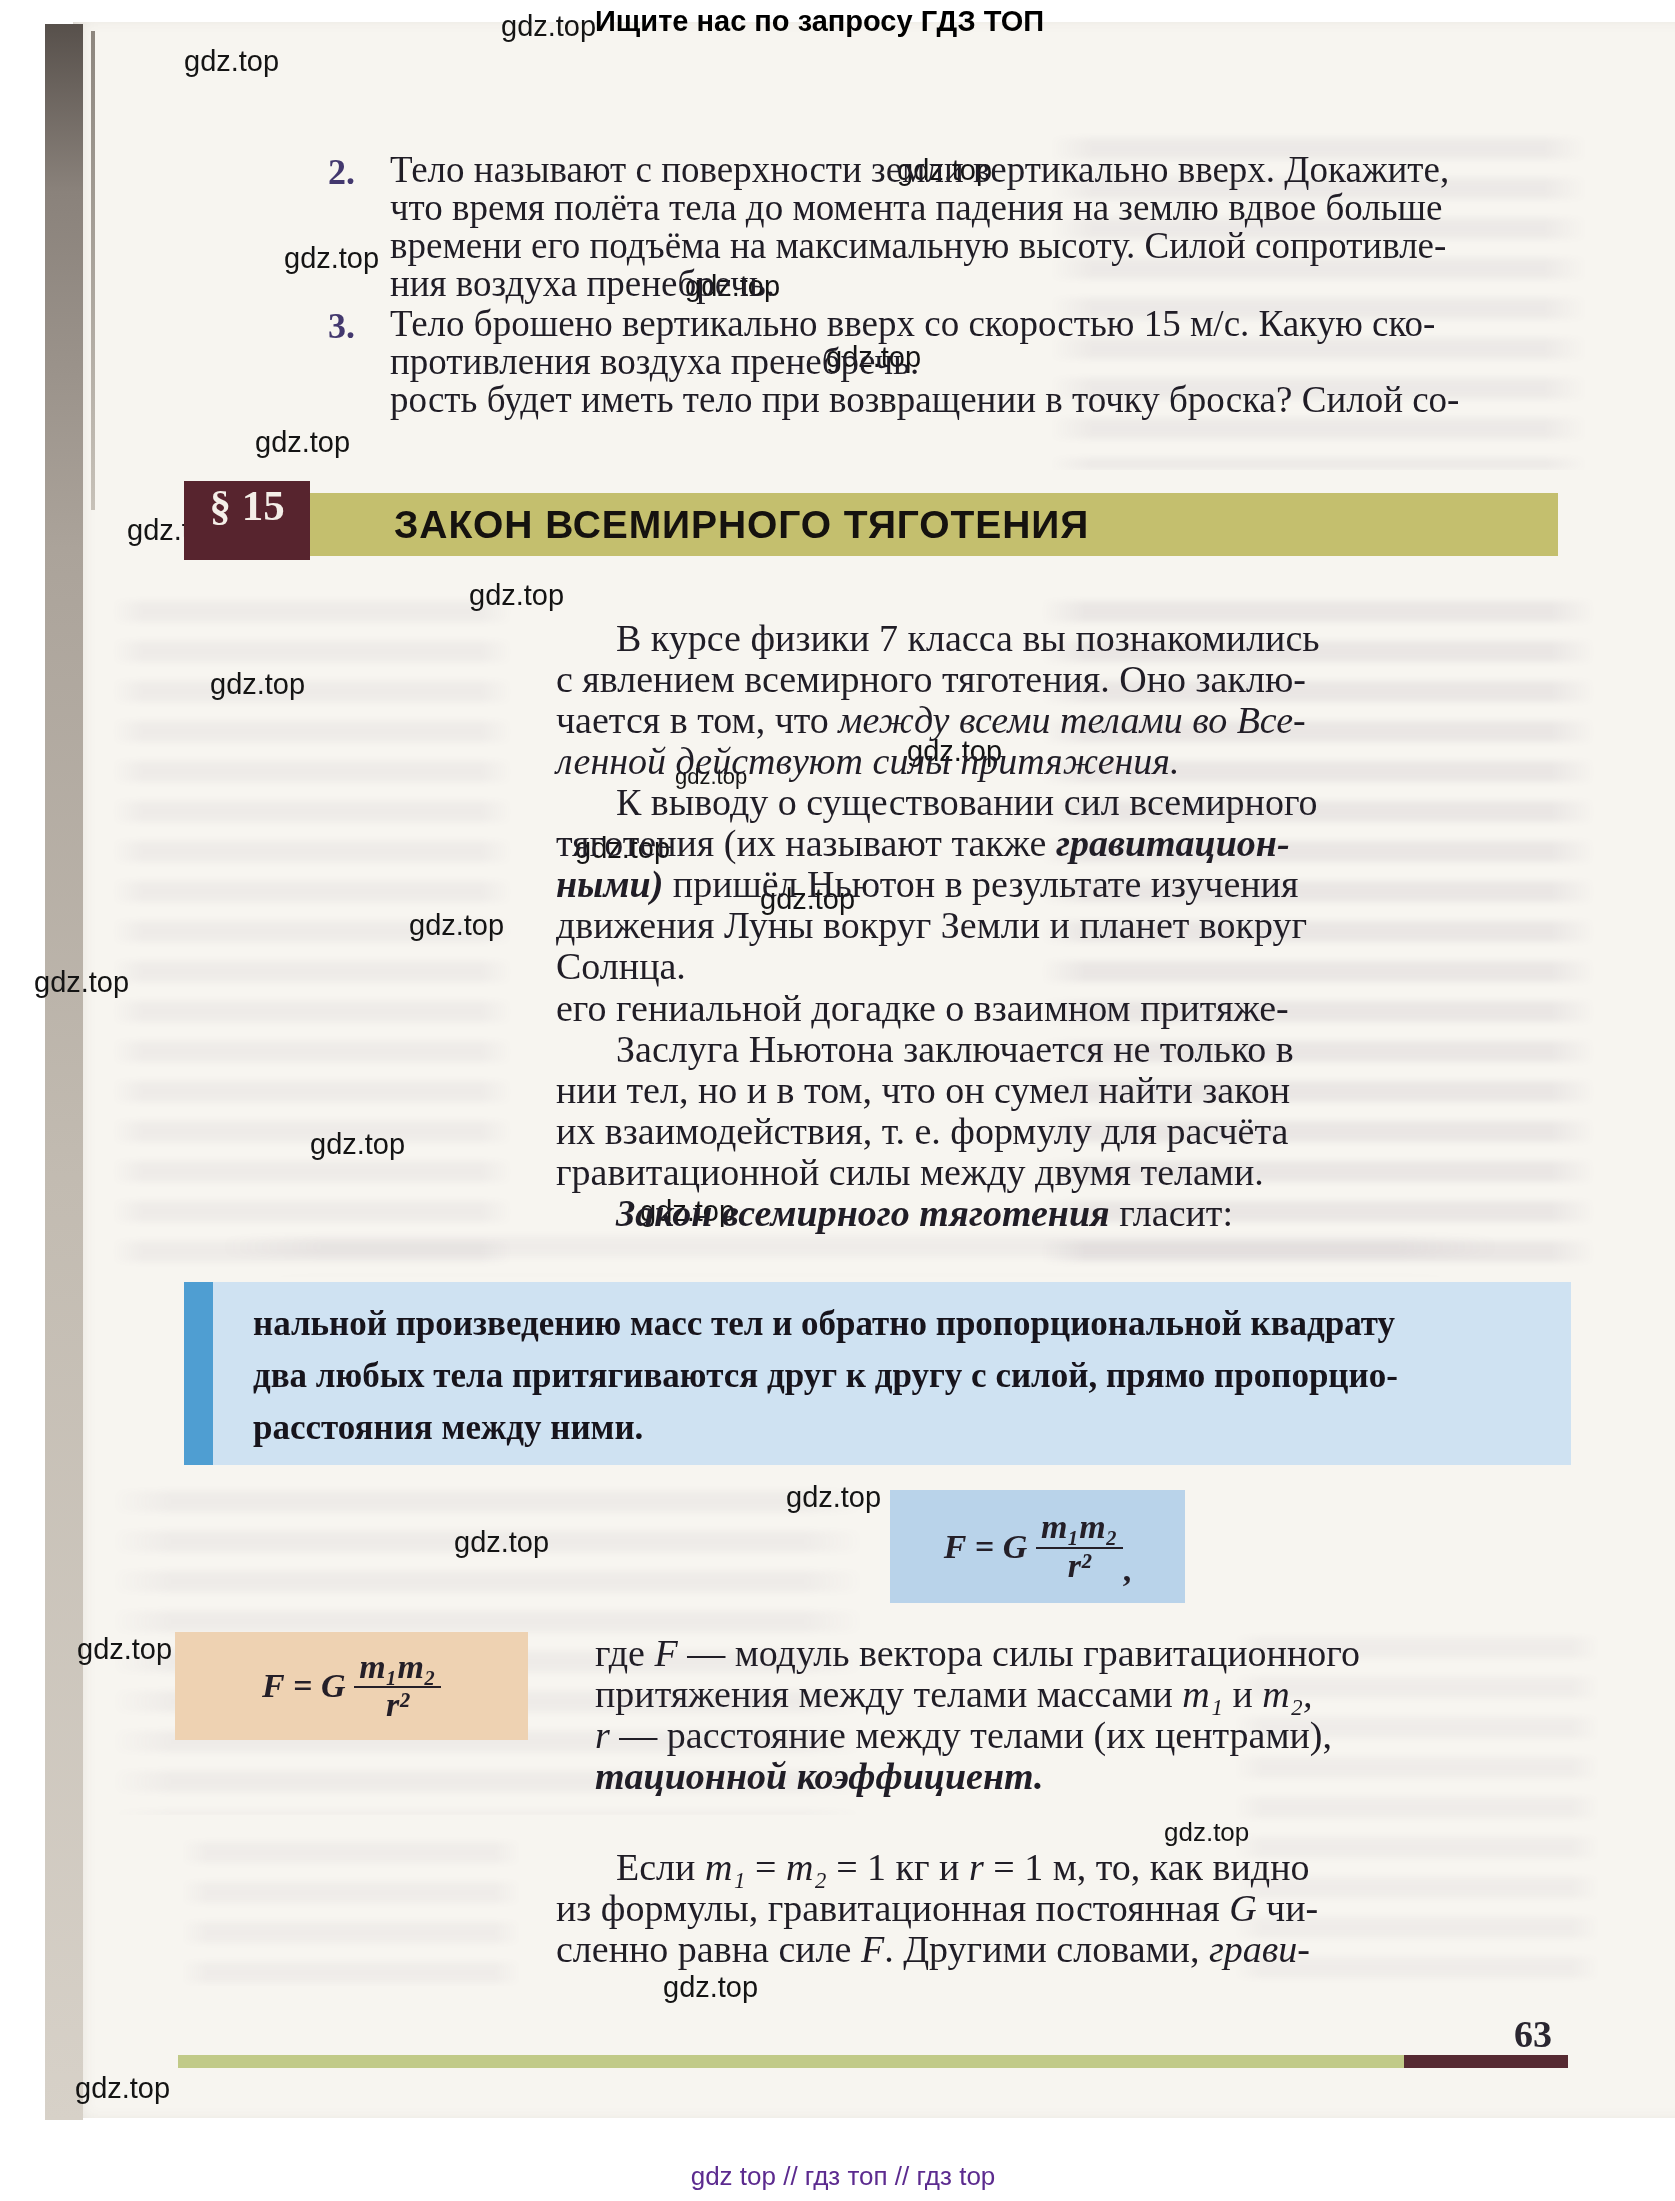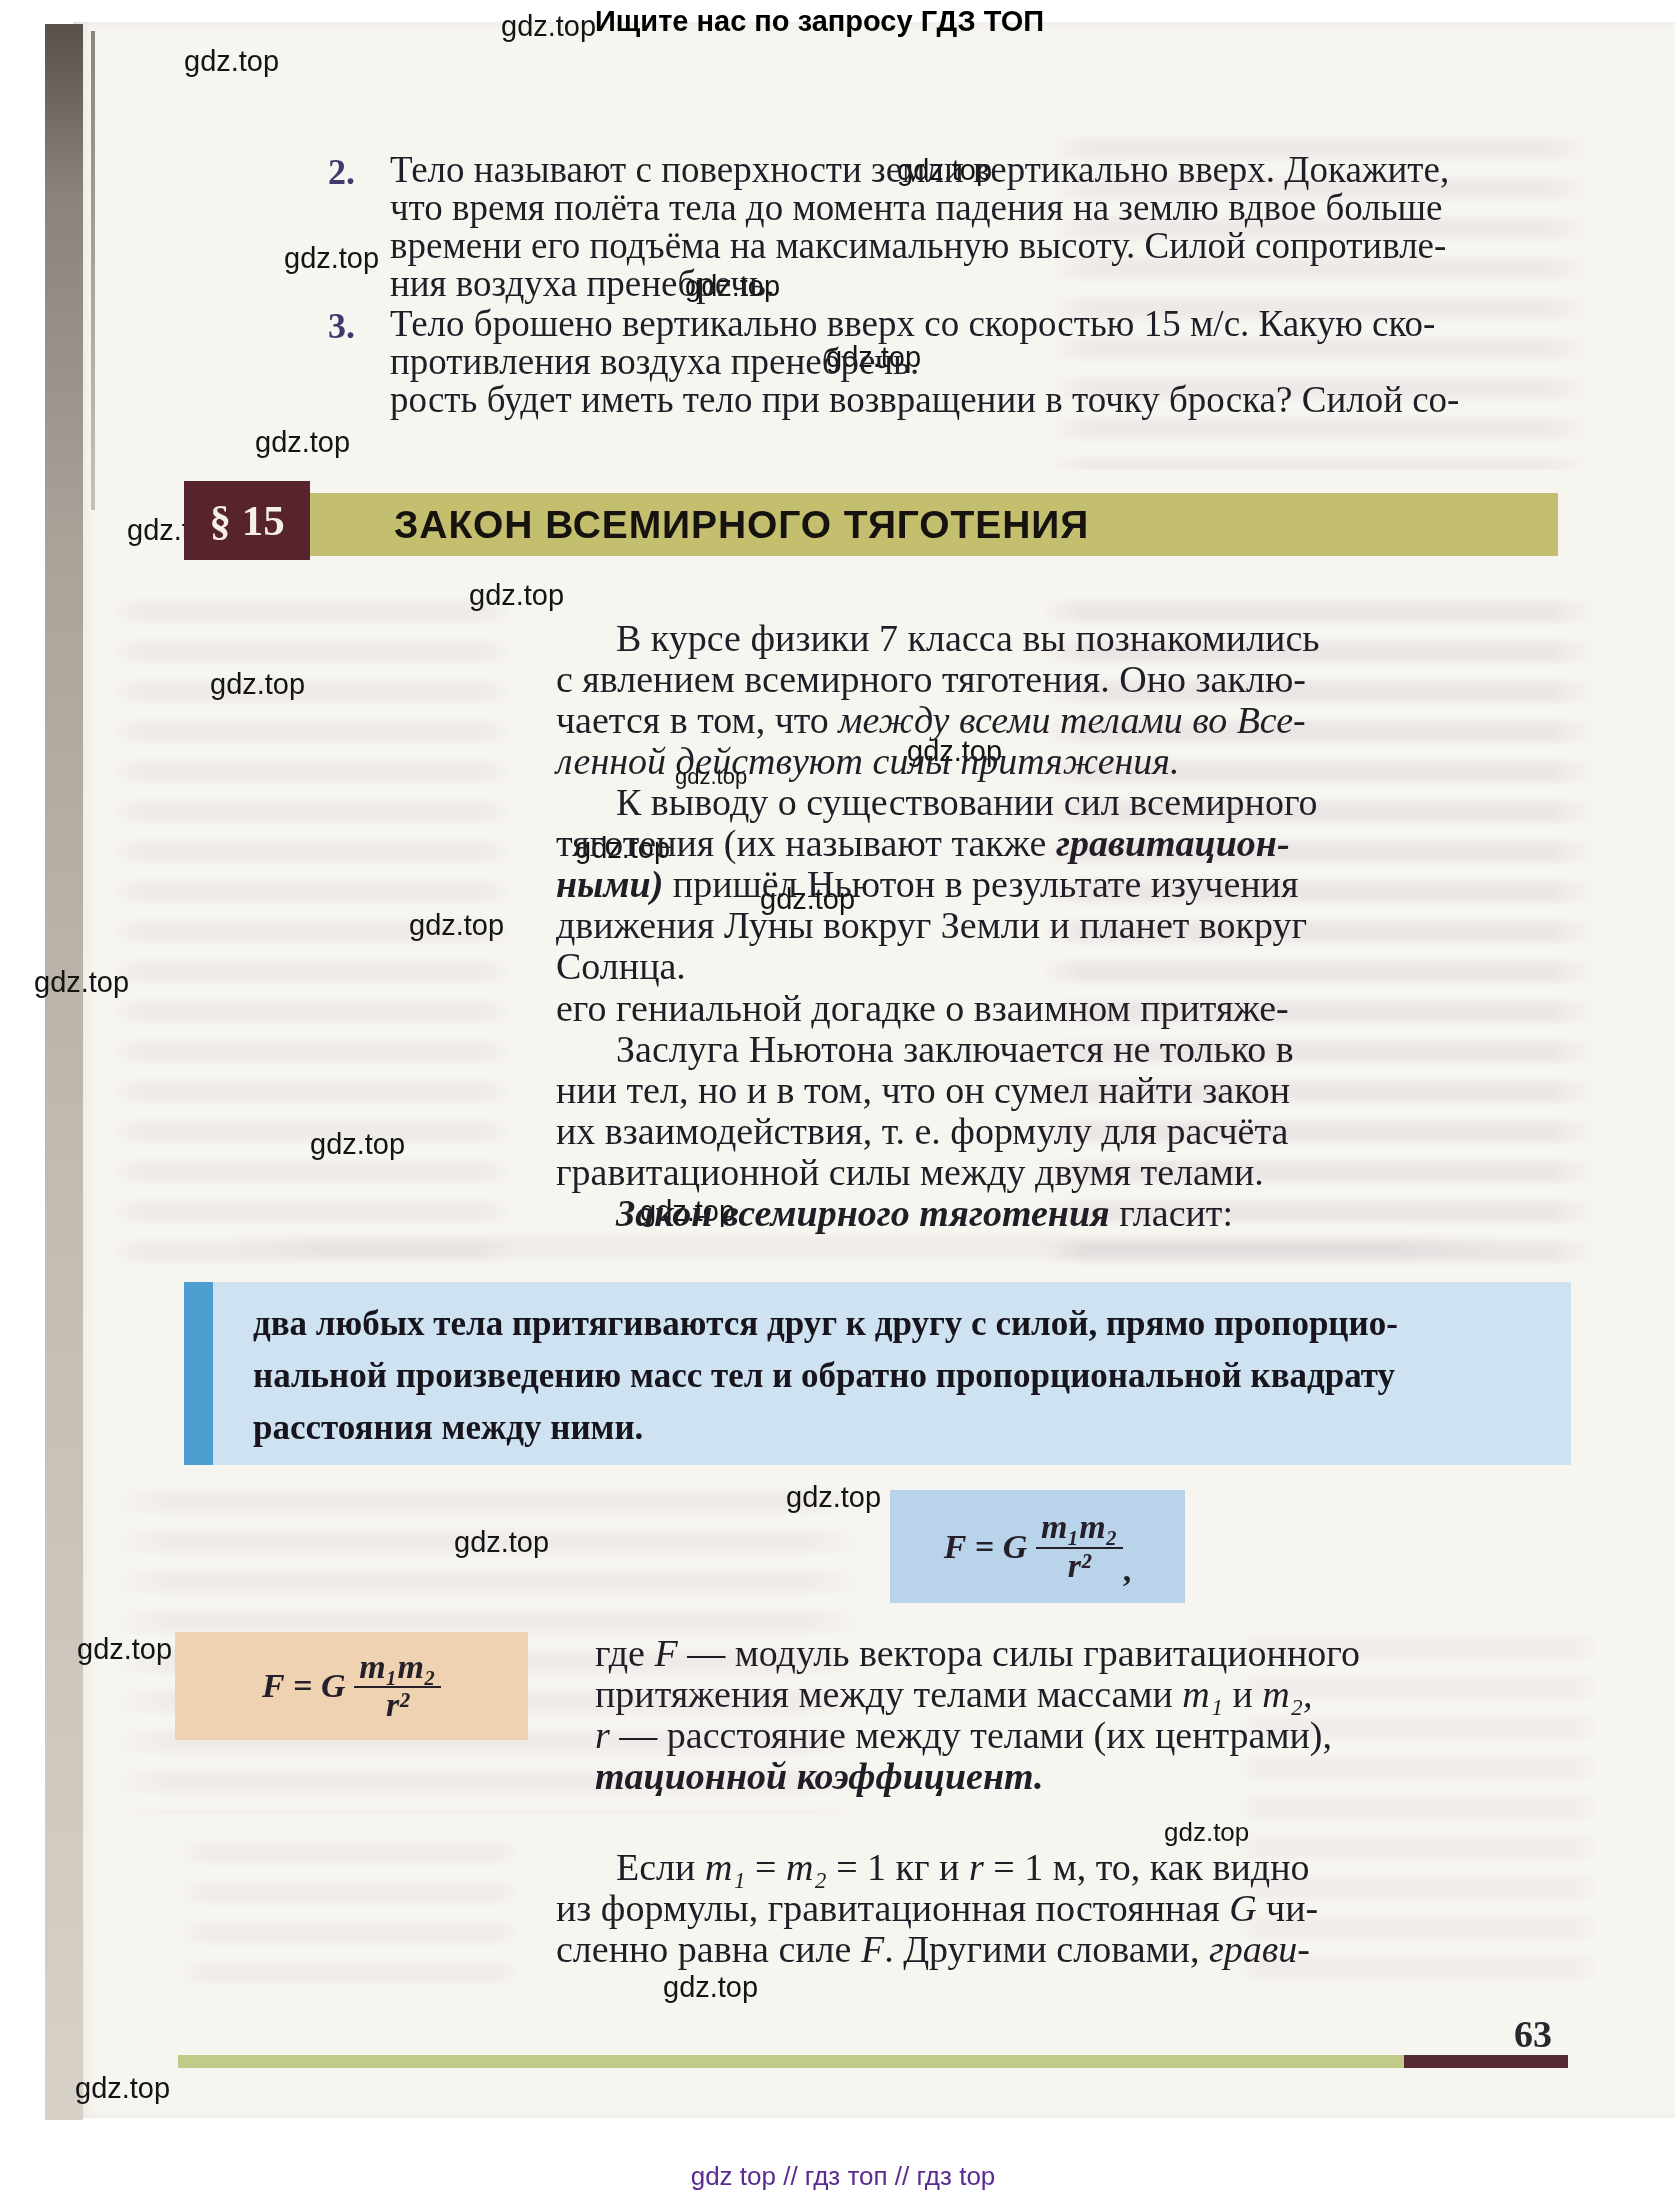--- a/index.html
+++ b/index.html
@@ -28,21 +28,21 @@
   .tb .ln span.bi{font-style:italic;font-weight:bold;}
   .problems{font-size:37px;line-height:38px;}
   .bodytext{font-size:38px;line-height:41px;}
   .lawtext{font-size:35px;line-height:52px;font-weight:bold;color:#17141c;}
   
   .secbar{position:absolute;left:310px;top:493px;width:1248px;height:63px;background:#c4bf6e;
           display:flex;align-items:center;padding-left:84px;box-sizing:border-box;}
   .sectitle{font-family:"Liberation Sans","DejaVu Sans",sans-serif;font-weight:bold;font-size:39px;
             color:#15120f;letter-spacing:0.9px;}
   .secbox{position:absolute;left:184px;top:481px;width:126px;height:79px;background:#57242e;
-          display:flex;align-items:center;justify-content:center;}
+          display:flex;align-items:flex-start;justify-content:center;}
   .secnum{color:#f4efe8;font-weight:bold;font-size:43px;font-family:"Liberation Serif","DejaVu Serif",serif;}
   
   .lawbox{position:absolute;left:184px;top:1282px;width:1387px;height:183px;background:#cfe2f2;}
   .lawstrip{position:absolute;left:0;top:0;width:29px;height:183px;background:#4f9ed2;}
   
   .fbox{position:absolute;display:flex;align-items:center;justify-content:center;
         font-size:34px;font-weight:bold;color:#241f28;}
   .fbox.blue{left:890px;top:1490px;width:295px;height:113px;background:#b9d3ea;}
   .fbox.tan{left:175px;top:1632px;width:353px;height:108px;background:#eed2b2;}
   .fv{font-style:italic;}
@@ -147,22 +147,22 @@
       <div class="ln"><span>гравитационной силы между двумя телами.</span></div>
     </div>
   <div class="tb bodytext" style="left:556px;top:1193px;width:993px;">
       <div class="ln" style="text-indent: 60px;"><span class="bi">Закон всемирного тяготения</span><span> гласит:</span></div>
     </div>
 
   <div class="lawbox">
     <div class="lawstrip"></div>
   </div>
   <div class="tb lawtext" style="left:253px;top:1298px;width:1216px;">
+      <div class="ln"><span>нальной произведению масс тел и обратно пропорциональной квадрату</span></div>
       <div class="ln"><span>два любых тела притягиваются друг к другу с силой, прямо пропорцио-</span></div>
-      <div class="ln"><span>нальной произведению масс тел и обратно пропорциональной квадрату</span></div>
       <div class="ln"><span>расстояния между ними.</span></div>
     </div>
 
   <div class="fbox blue">
     <span class="fv">F</span>
       <span class="feq"> = </span>
       <span class="fv">G</span>
     <span class="frac">
       <span class="fnum">m₁m₂</span>
       <span class="fden">r²</span>

